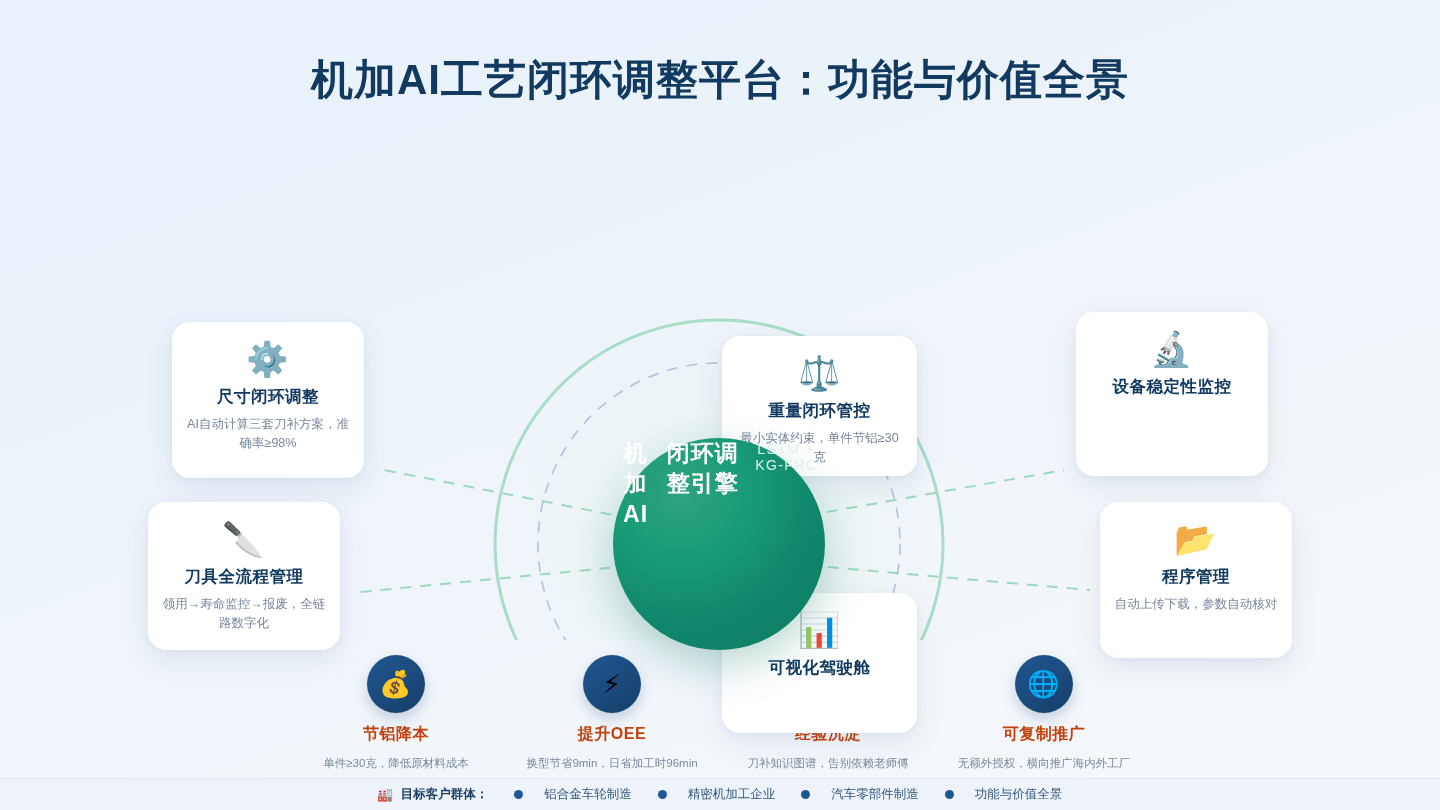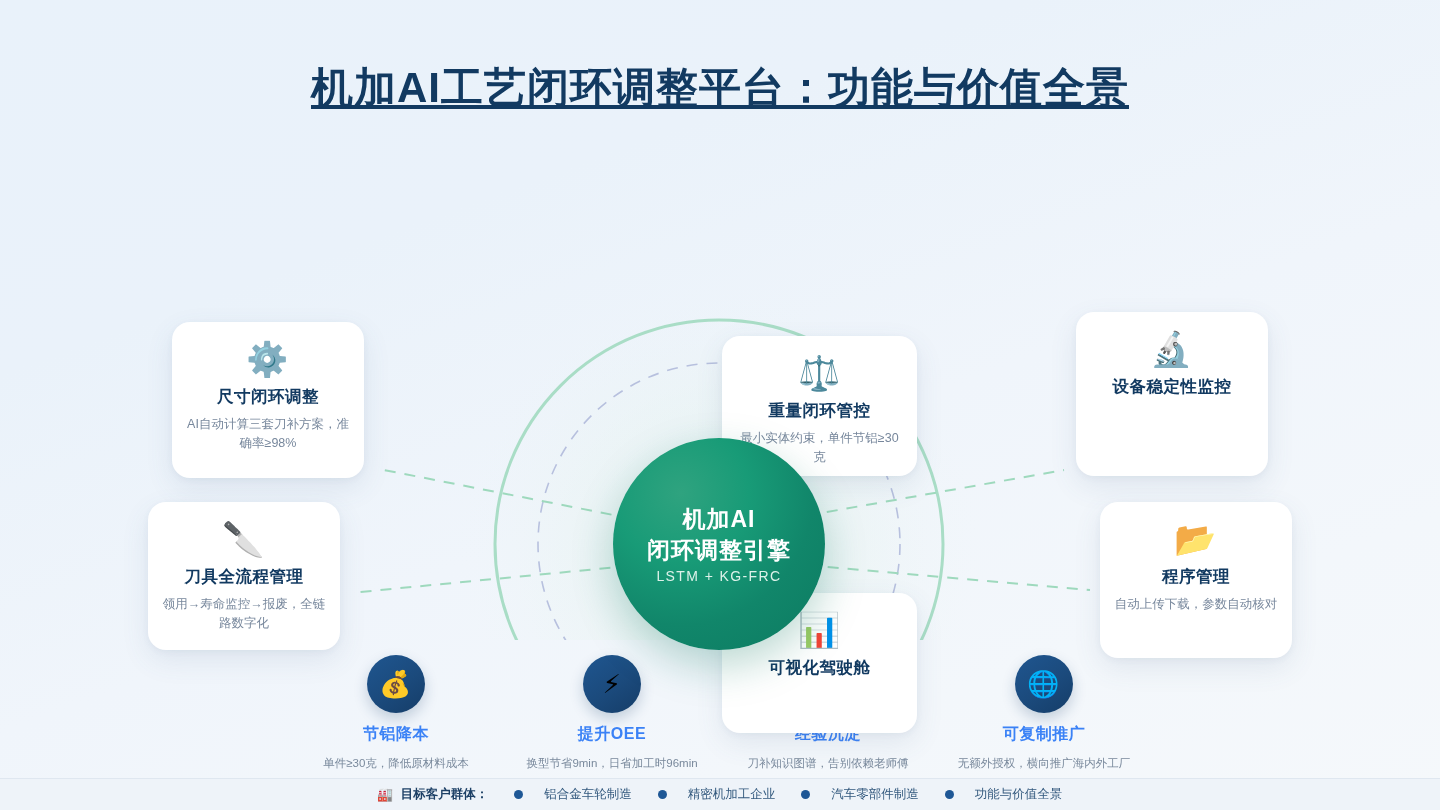--- a/index.html
+++ b/index.html
@@ -8,39 +8,38 @@
     font-family:"Liberation Sans","DejaVu Sans",sans-serif;
     overflow:hidden;
   }
   body {
     position:relative;
     background:linear-gradient(160deg,#e9f2fa 0%,#eaf2fa 28%,#f0f5fb 55%,#f3f7fb 78%,#f5f8fb 100%);
   }
 
   
   .page-title{
-    position:absolute; top:60px; left:0; width:100%;
+    position:absolute; top:52px; left:0; width:100%;
     text-align:center;
     font-size:42px; font-weight:bold; letter-spacing:1px;
     color:#123a61;
-    text-decoration:underline;
   }
 
   
   .stage{ position:absolute; left:0; top:140px; width:1440px; height:500px; }
 
   .rings{ position:absolute; left:0; top:0; width:1440px; height:500px; }
 
   
   .hub{
     position:absolute; left:613px; top:298px;
     width:212px; height:212px; border-radius:50%;
     background:radial-gradient(circle at 32% 26%, #2fa37f 0%, #189b77 32%, #11866a 62%, #0c7b61 100%);
     box-shadow:0 16px 42px rgba(16,120,95,.28);
-    display:flex; flex-direction:column; align-items:center; justify-content:center;
+    display:flex; flex-direction:row; justify-content:center;
     color:#ffffff; text-align:center; z-index:6;
   }
   .hub-l1{ font-size:23px; font-weight:bold; line-height:1.32; letter-spacing:1px; }
   .hub-l2{ font-size:23px; font-weight:bold; line-height:1.32; letter-spacing:1px; }
   .hub-sub{ margin-top:3px; font-size:14px; letter-spacing:1.4px; color:#ddf2ea; }
 
   
   .card{
     position:absolute;
     background:#ffffff;
@@ -75,21 +74,21 @@
     width:216px; display:flex; flex-direction:column; align-items:center;
   }
   .value-circle{
     width:58px; height:58px; border-radius:50%;
     background:linear-gradient(145deg,#1f5690 0%,#1b4a7c 55%,#153d68 100%);
     display:flex; align-items:center; justify-content:center;
     font-size:26px; line-height:1;
     box-shadow:0 6px 14px rgba(24,64,110,.22);
   }
   .value-title{
-    margin-top:11px; font-size:16px; font-weight:bold; color:#3b82f6; letter-spacing:.5px;
+    margin-top:11px; font-size:16px; font-weight:bold; color:#c2410c; letter-spacing:.5px;
   }
   .value-desc{
     margin-top:11px; font-size:11.5px; color:#79899c; white-space:nowrap;
   }
 
   
   .bottom-bar{
     position:absolute; left:0; bottom:0; width:1440px; height:32px;
     background:#eef3f9;
     border-top:1px solid #dfe7f0;

